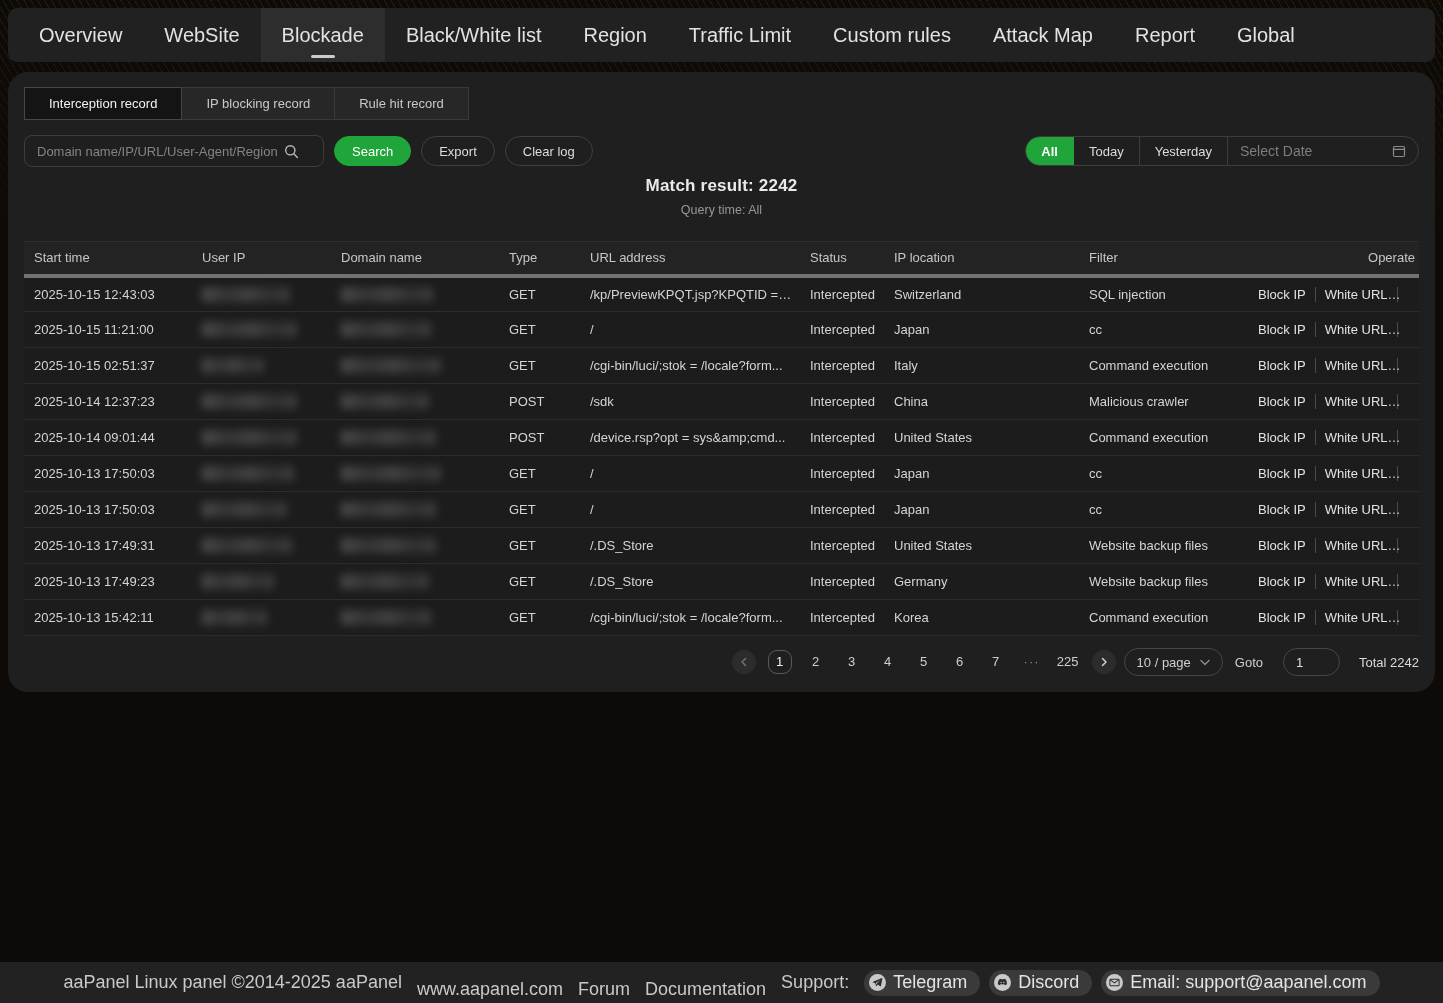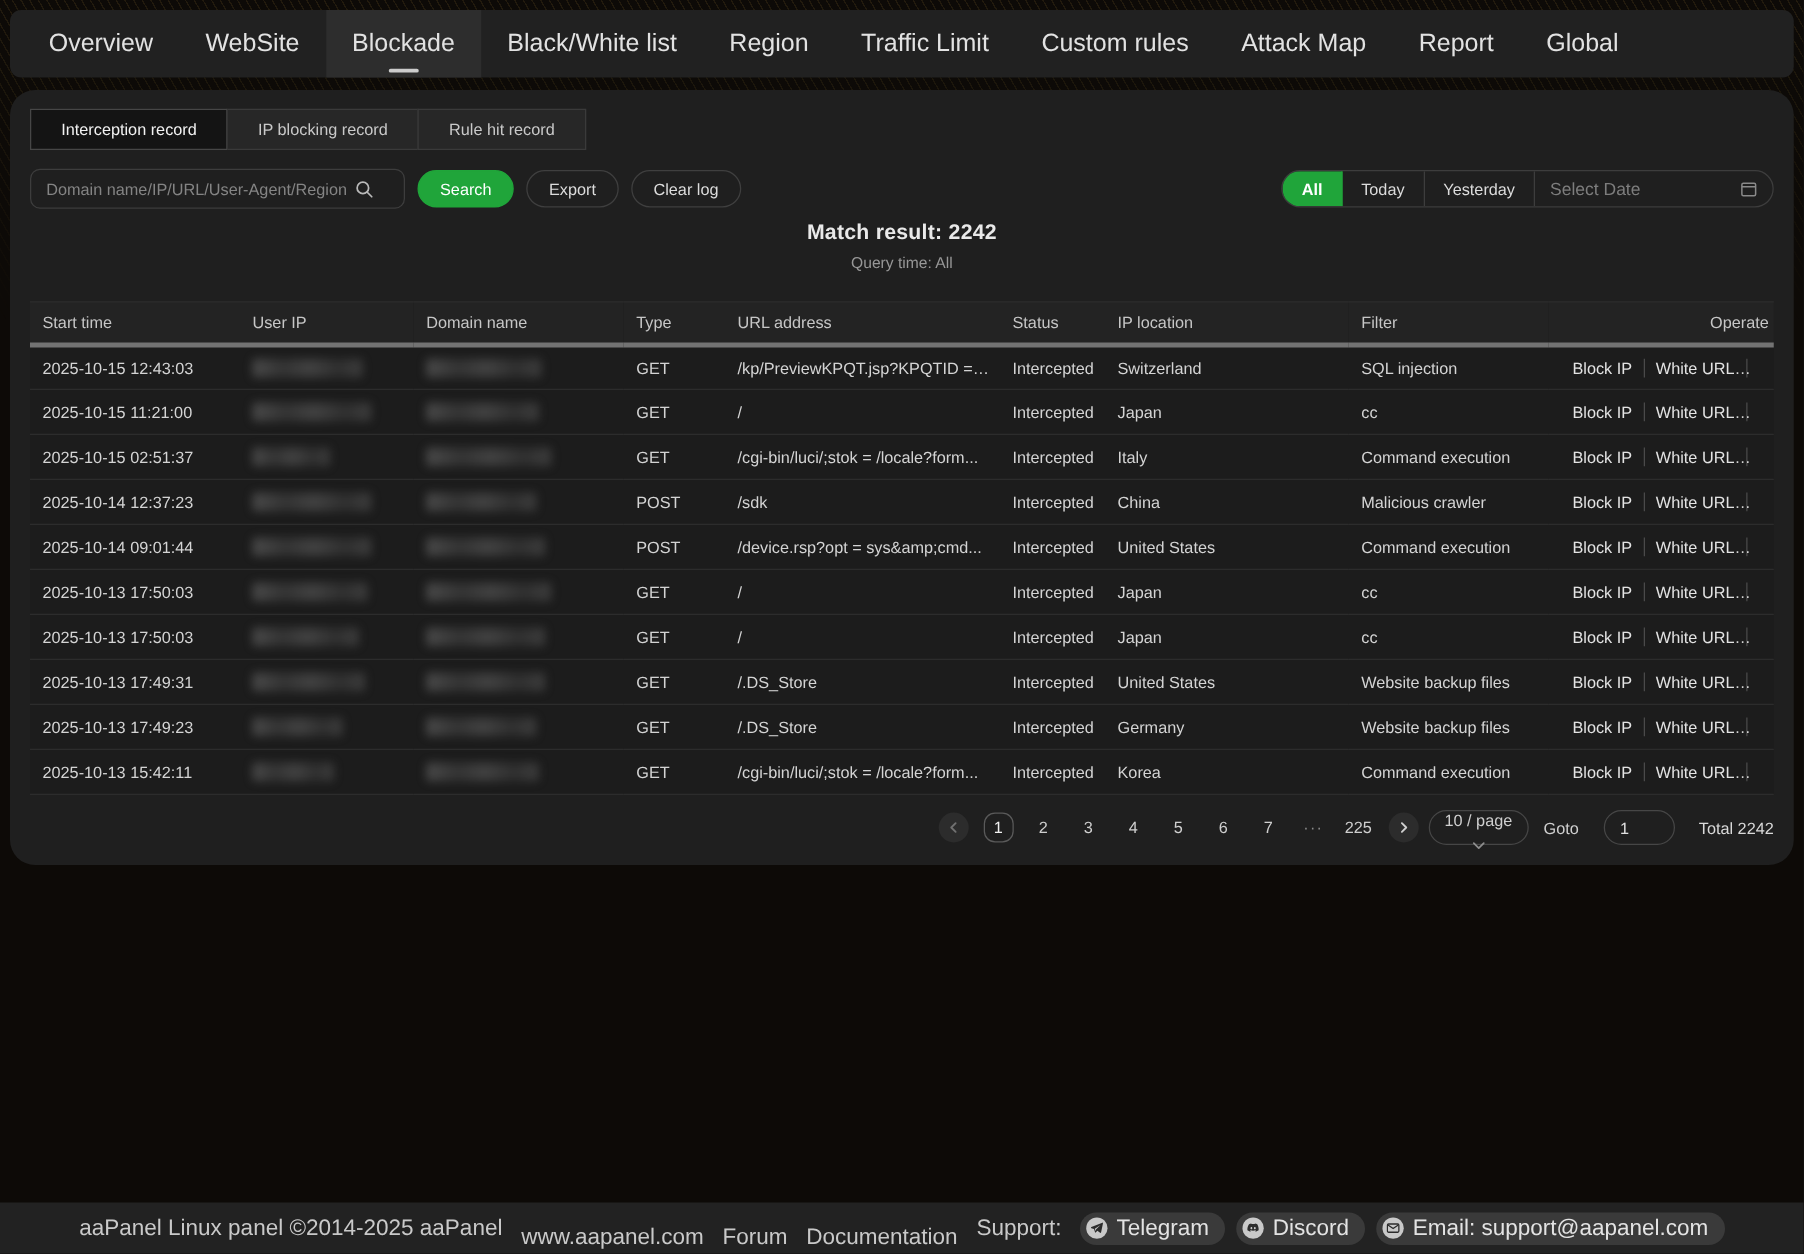--- a/index.html
+++ b/index.html
@@ -122,21 +122,21 @@
   .pg-circle.disabled { color:#707070; }
   .pages { display:flex; align-items:center; margin:0 6px; }
   .pg-num {
     min-width:24px; height:24px; line-height:24px; text-align:center;
     margin:0 6px; cursor:pointer; color:#cfcfcf;
   }
   .pg-num.active { border:1px solid #5a5a5a; border-radius:9px; color:#f0f0f0; line-height:22px; }
   .pg-num.ellipsis { color:#8a8a8a; cursor:default; letter-spacing:1px; }
   .page-size {
     height:28px; border:1px solid #464646; border-radius:14px;
-    display:flex; align-items:center; gap:9px; padding:0 12px; margin:0 12px 0 8px; cursor:pointer;flex-direction:column;
+    display:flex; align-items:center; gap:9px; padding:0 12px; margin:0 12px 0 8px; cursor:pointer;
   }
   .chevron-down { color:#8d8d8d; display:flex; }
   .goto-label { margin-right:20px; }
   .goto-input {
     width:57px; height:28px; border:1px solid #464646; border-radius:14px;
     background:transparent; color:#e0e0e0; padding:0 12px; font-size:13px; outline:none;
     font-family:"Liberation Sans",sans-serif;
   }
   .total { margin-left:19px; color:#d9d9d9; }
 

